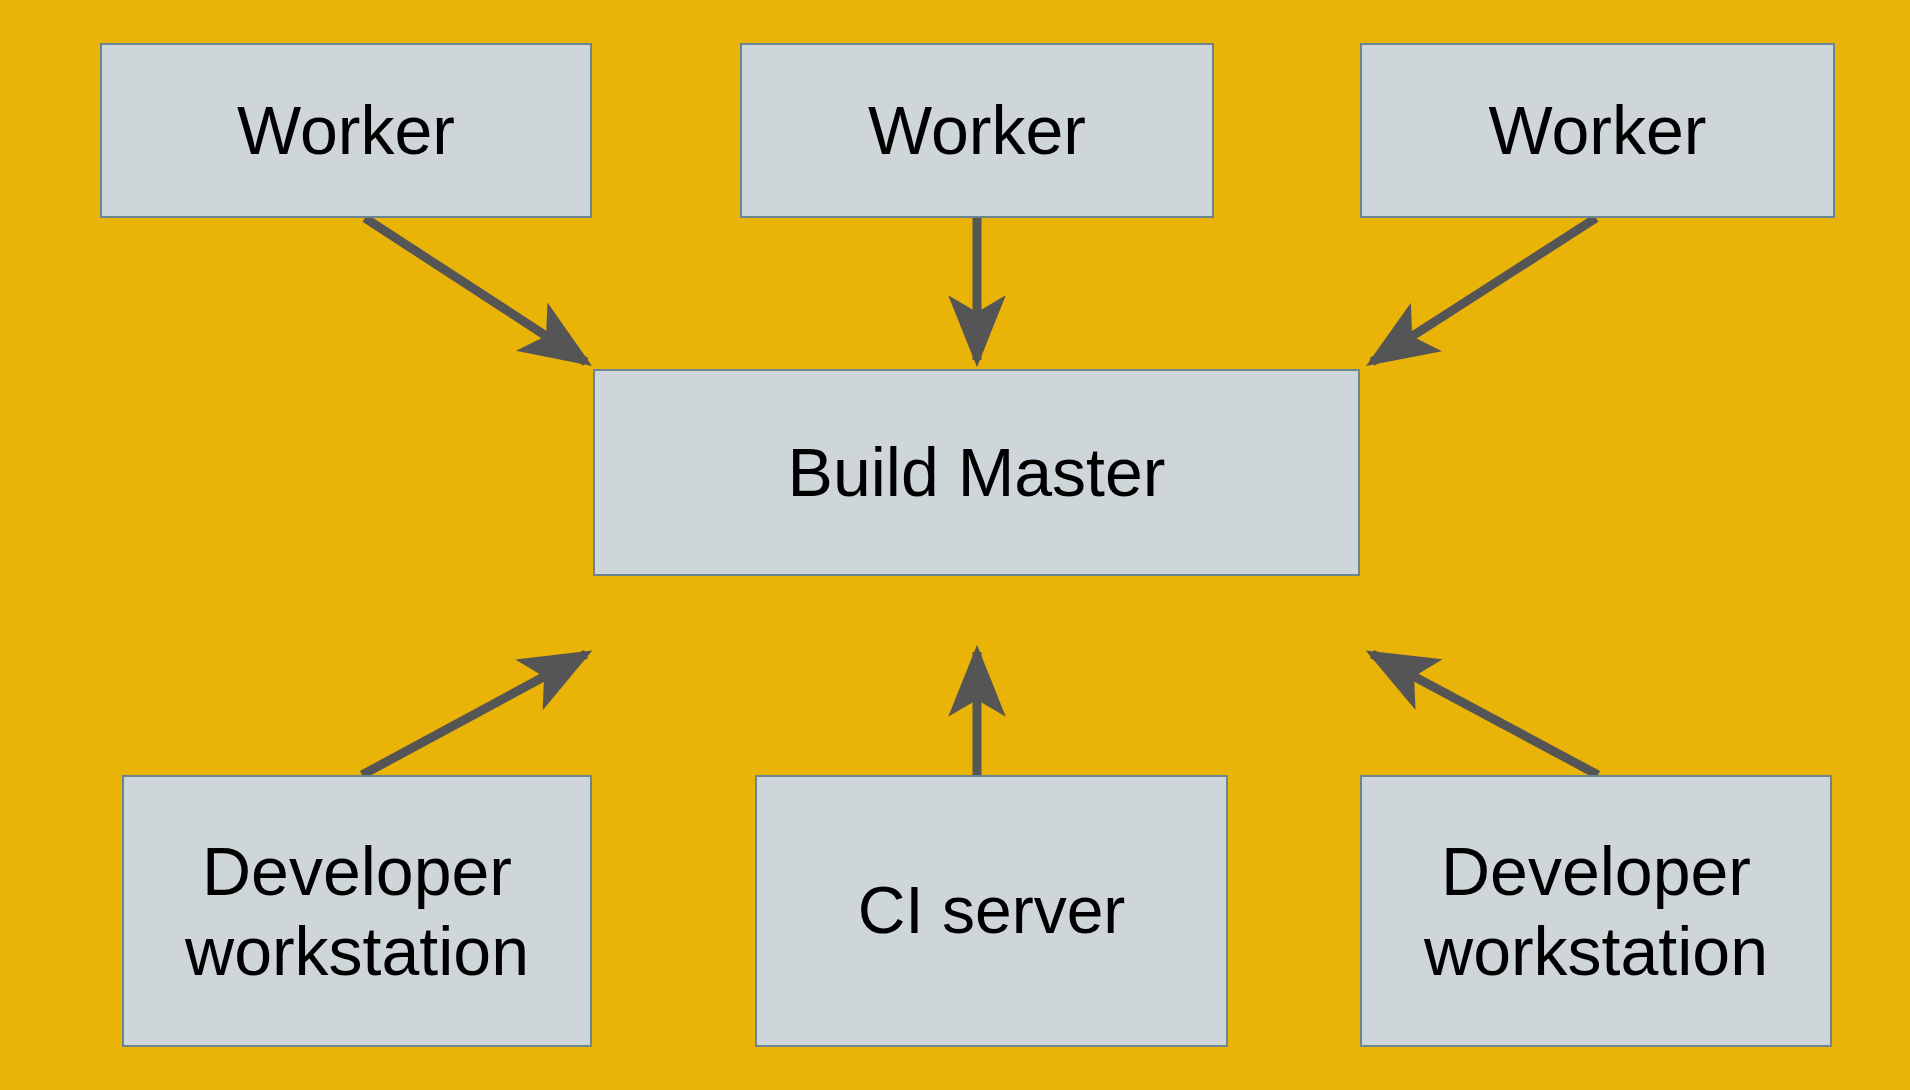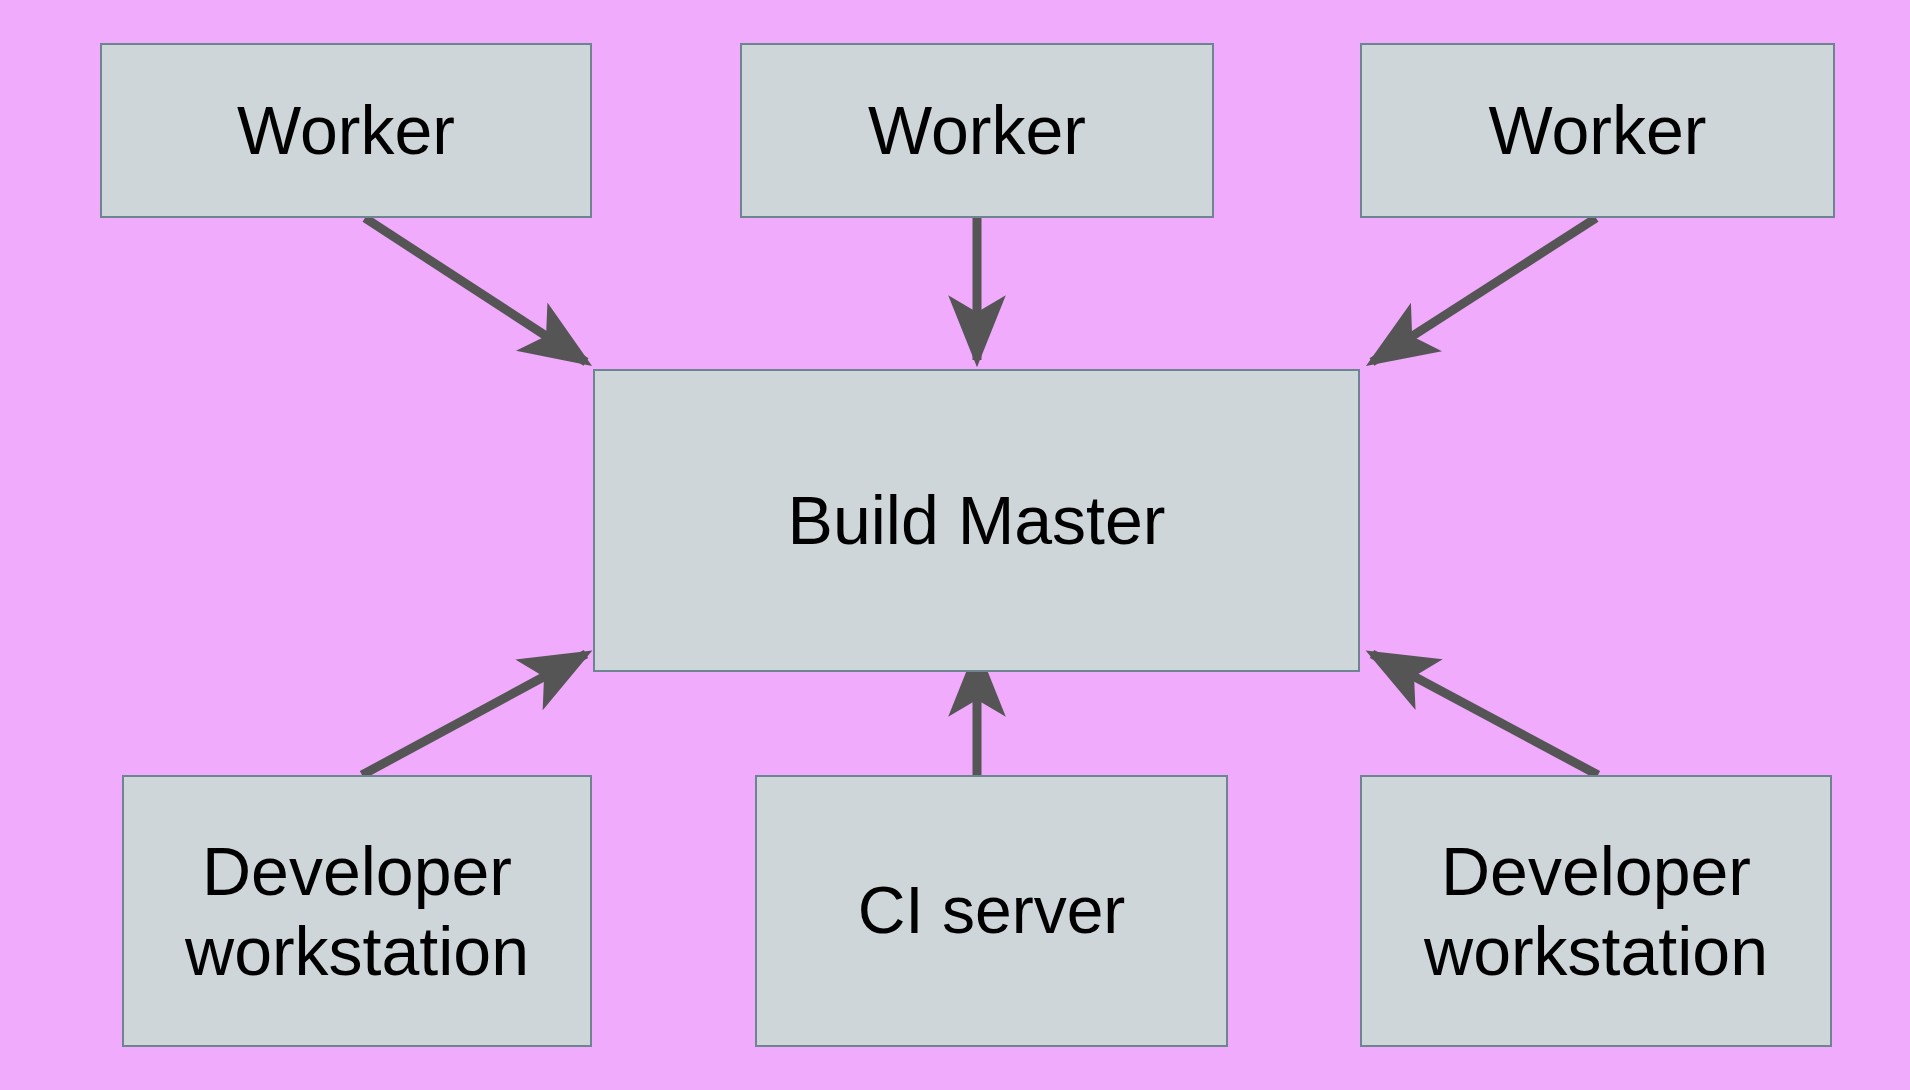--- a/index.html
+++ b/index.html
@@ -9,21 +9,21 @@
     background: #ffffff;
   }
   body {
     font-family: "Liberation Sans", sans-serif;
     -webkit-font-smoothing: antialiased;
   }
   #diagram-canvas {
     position: relative;
     width: 1910px;
     height: 1090px;
-    background: #f0abfc;
+    background: #eab308;
     overflow: hidden;
   }
   #edge-layer {
     position: absolute;
     left: 0;
     top: 0;
     width: 1910px;
     height: 1090px;
     pointer-events: none;
   }
@@ -43,21 +43,21 @@
   }
   .node-label {
     display: block;
     font-weight: 400;
   }
   
   #node-worker-1 { left: 100px;  top: 43px;  width: 492px; height: 175px; }
   #node-worker-2 { left: 740px;  top: 43px;  width: 474px; height: 175px; }
   #node-worker-3 { left: 1360px; top: 43px;  width: 475px; height: 175px; }
   
-  #node-build-master { left: 593px; top: 369px; width: 767px; height: 303px; }
+  #node-build-master { left: 593px; top: 369px; width: 767px; height: 207px; }
   
   #node-dev-left  { left: 122px;  top: 775px; width: 470px; height: 272px; }
   #node-ci-server { left: 755px;  top: 775px; width: 473px; height: 272px; }
   #node-dev-right { left: 1360px; top: 775px; width: 472px; height: 272px; }
 
   .fs-large  { font-size: 68px; }
   .fs-medium { font-size: 66px; }
 </style>
 </head>
 <body>

